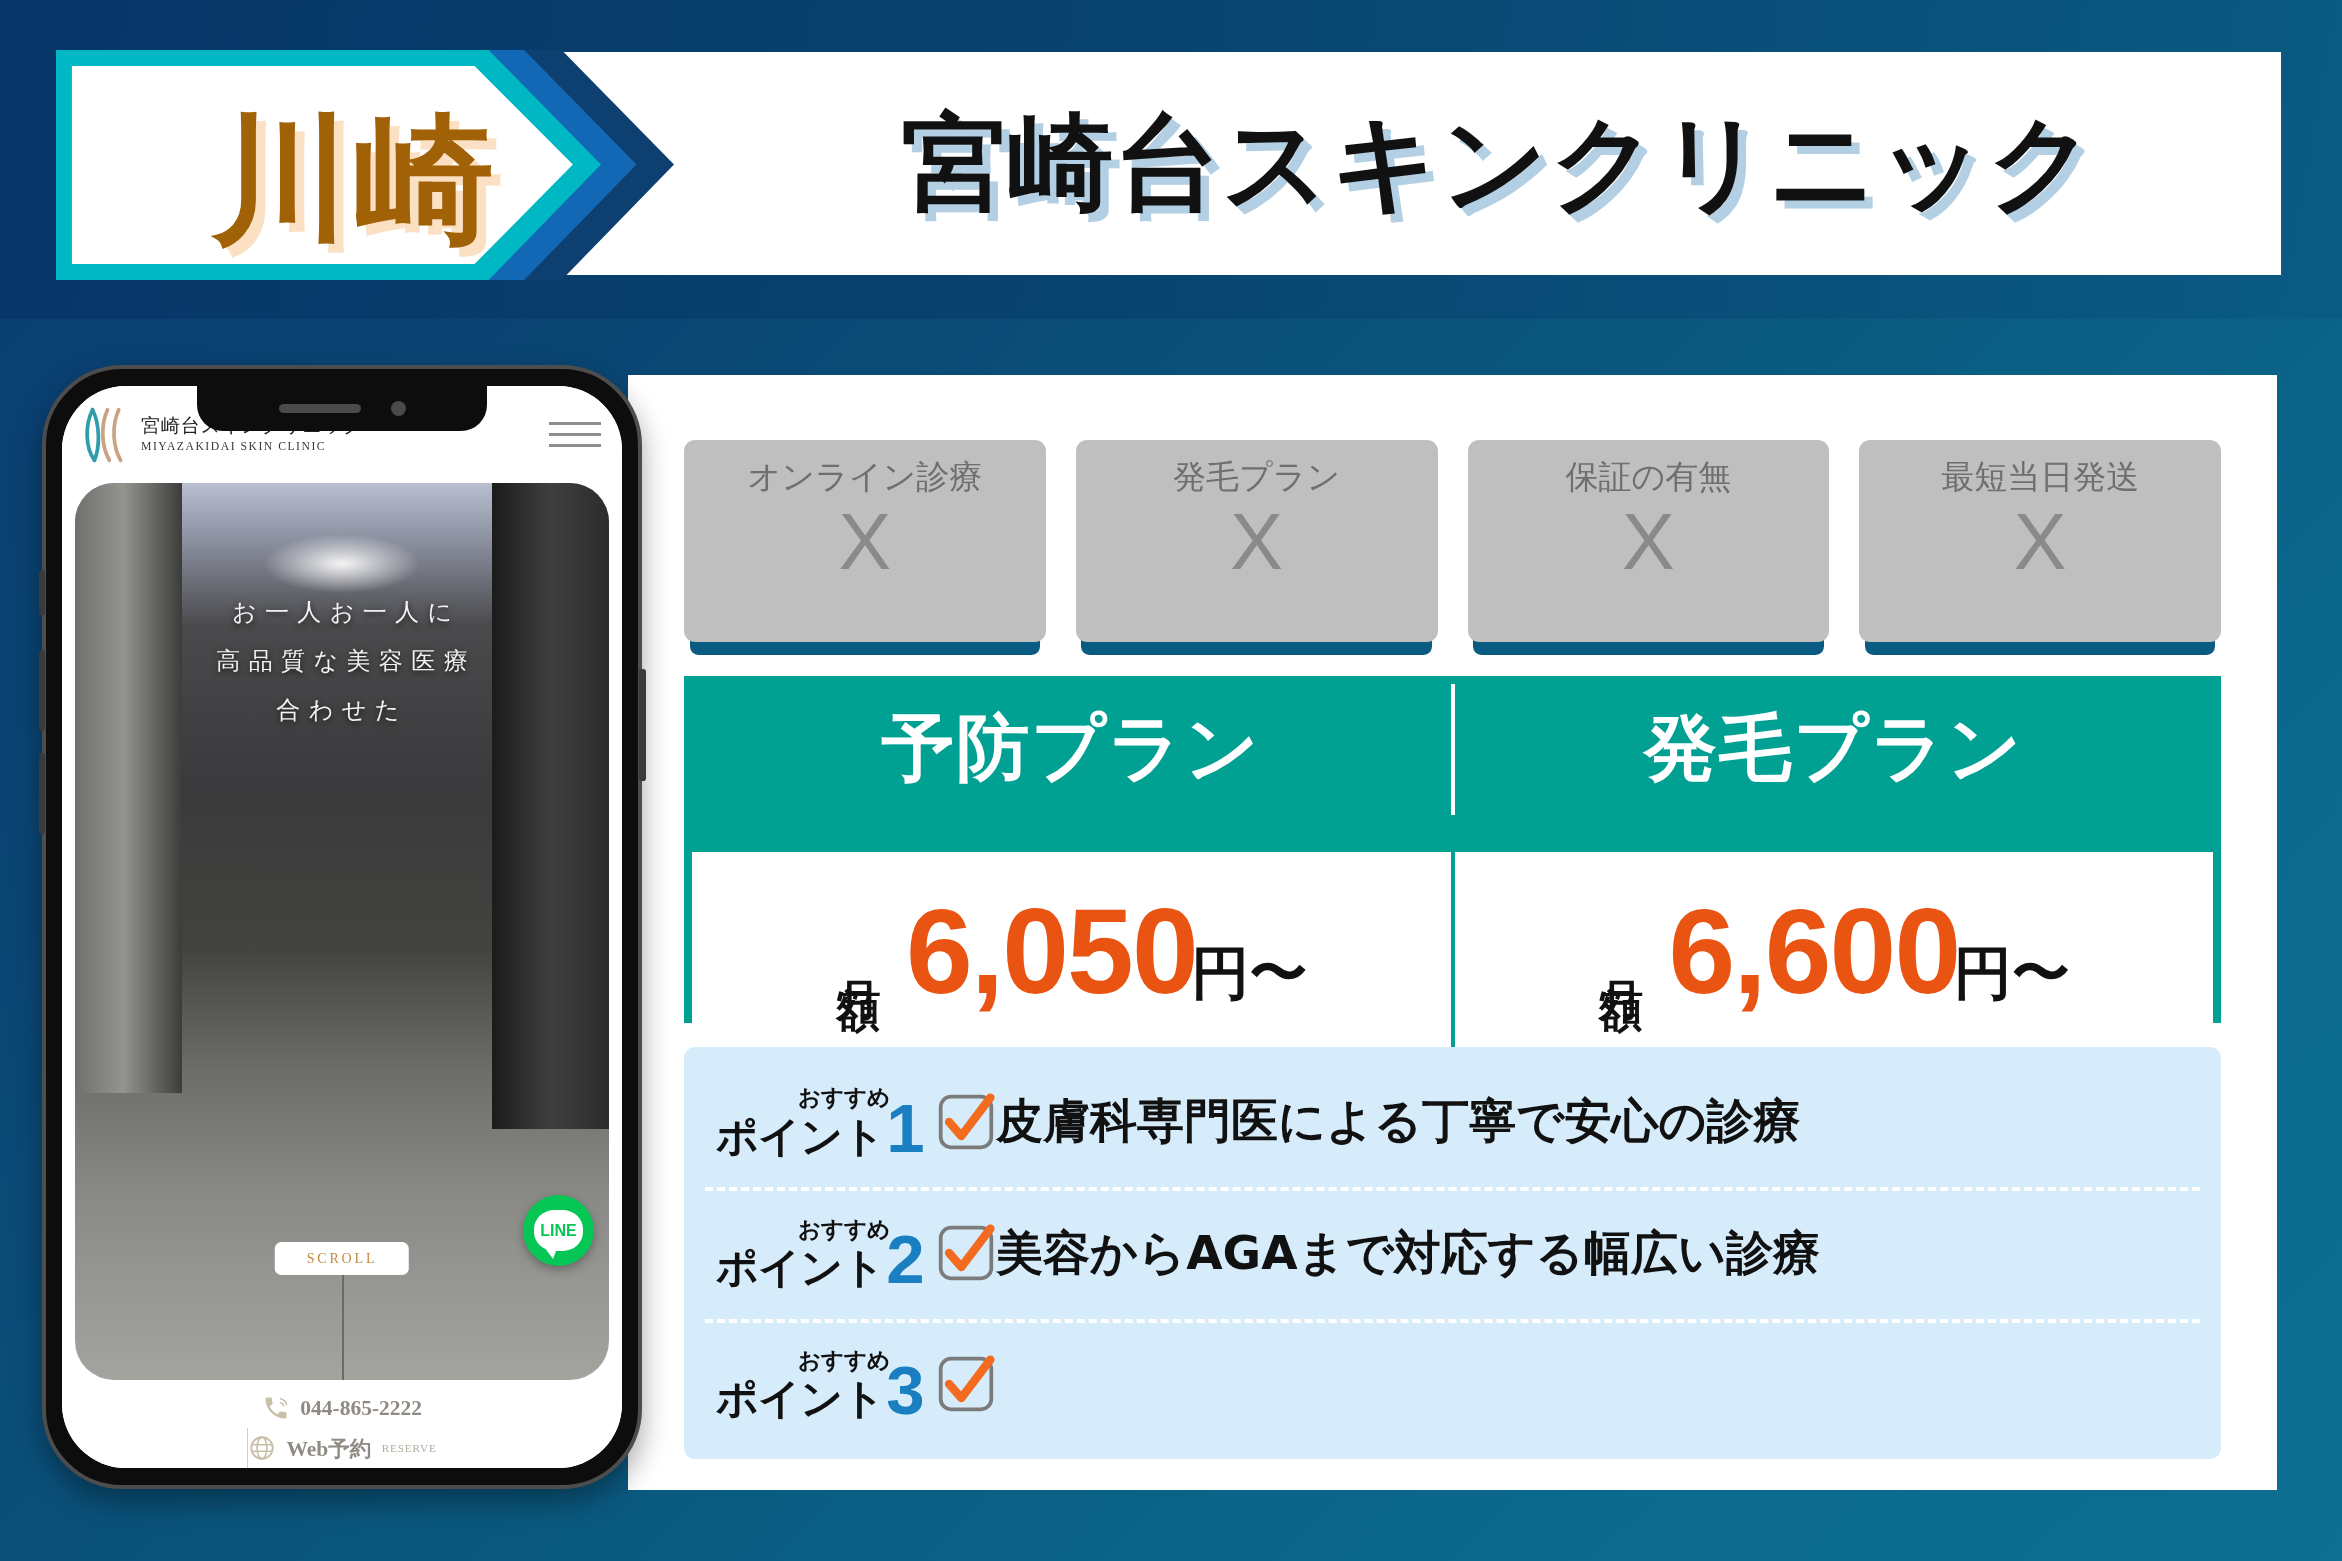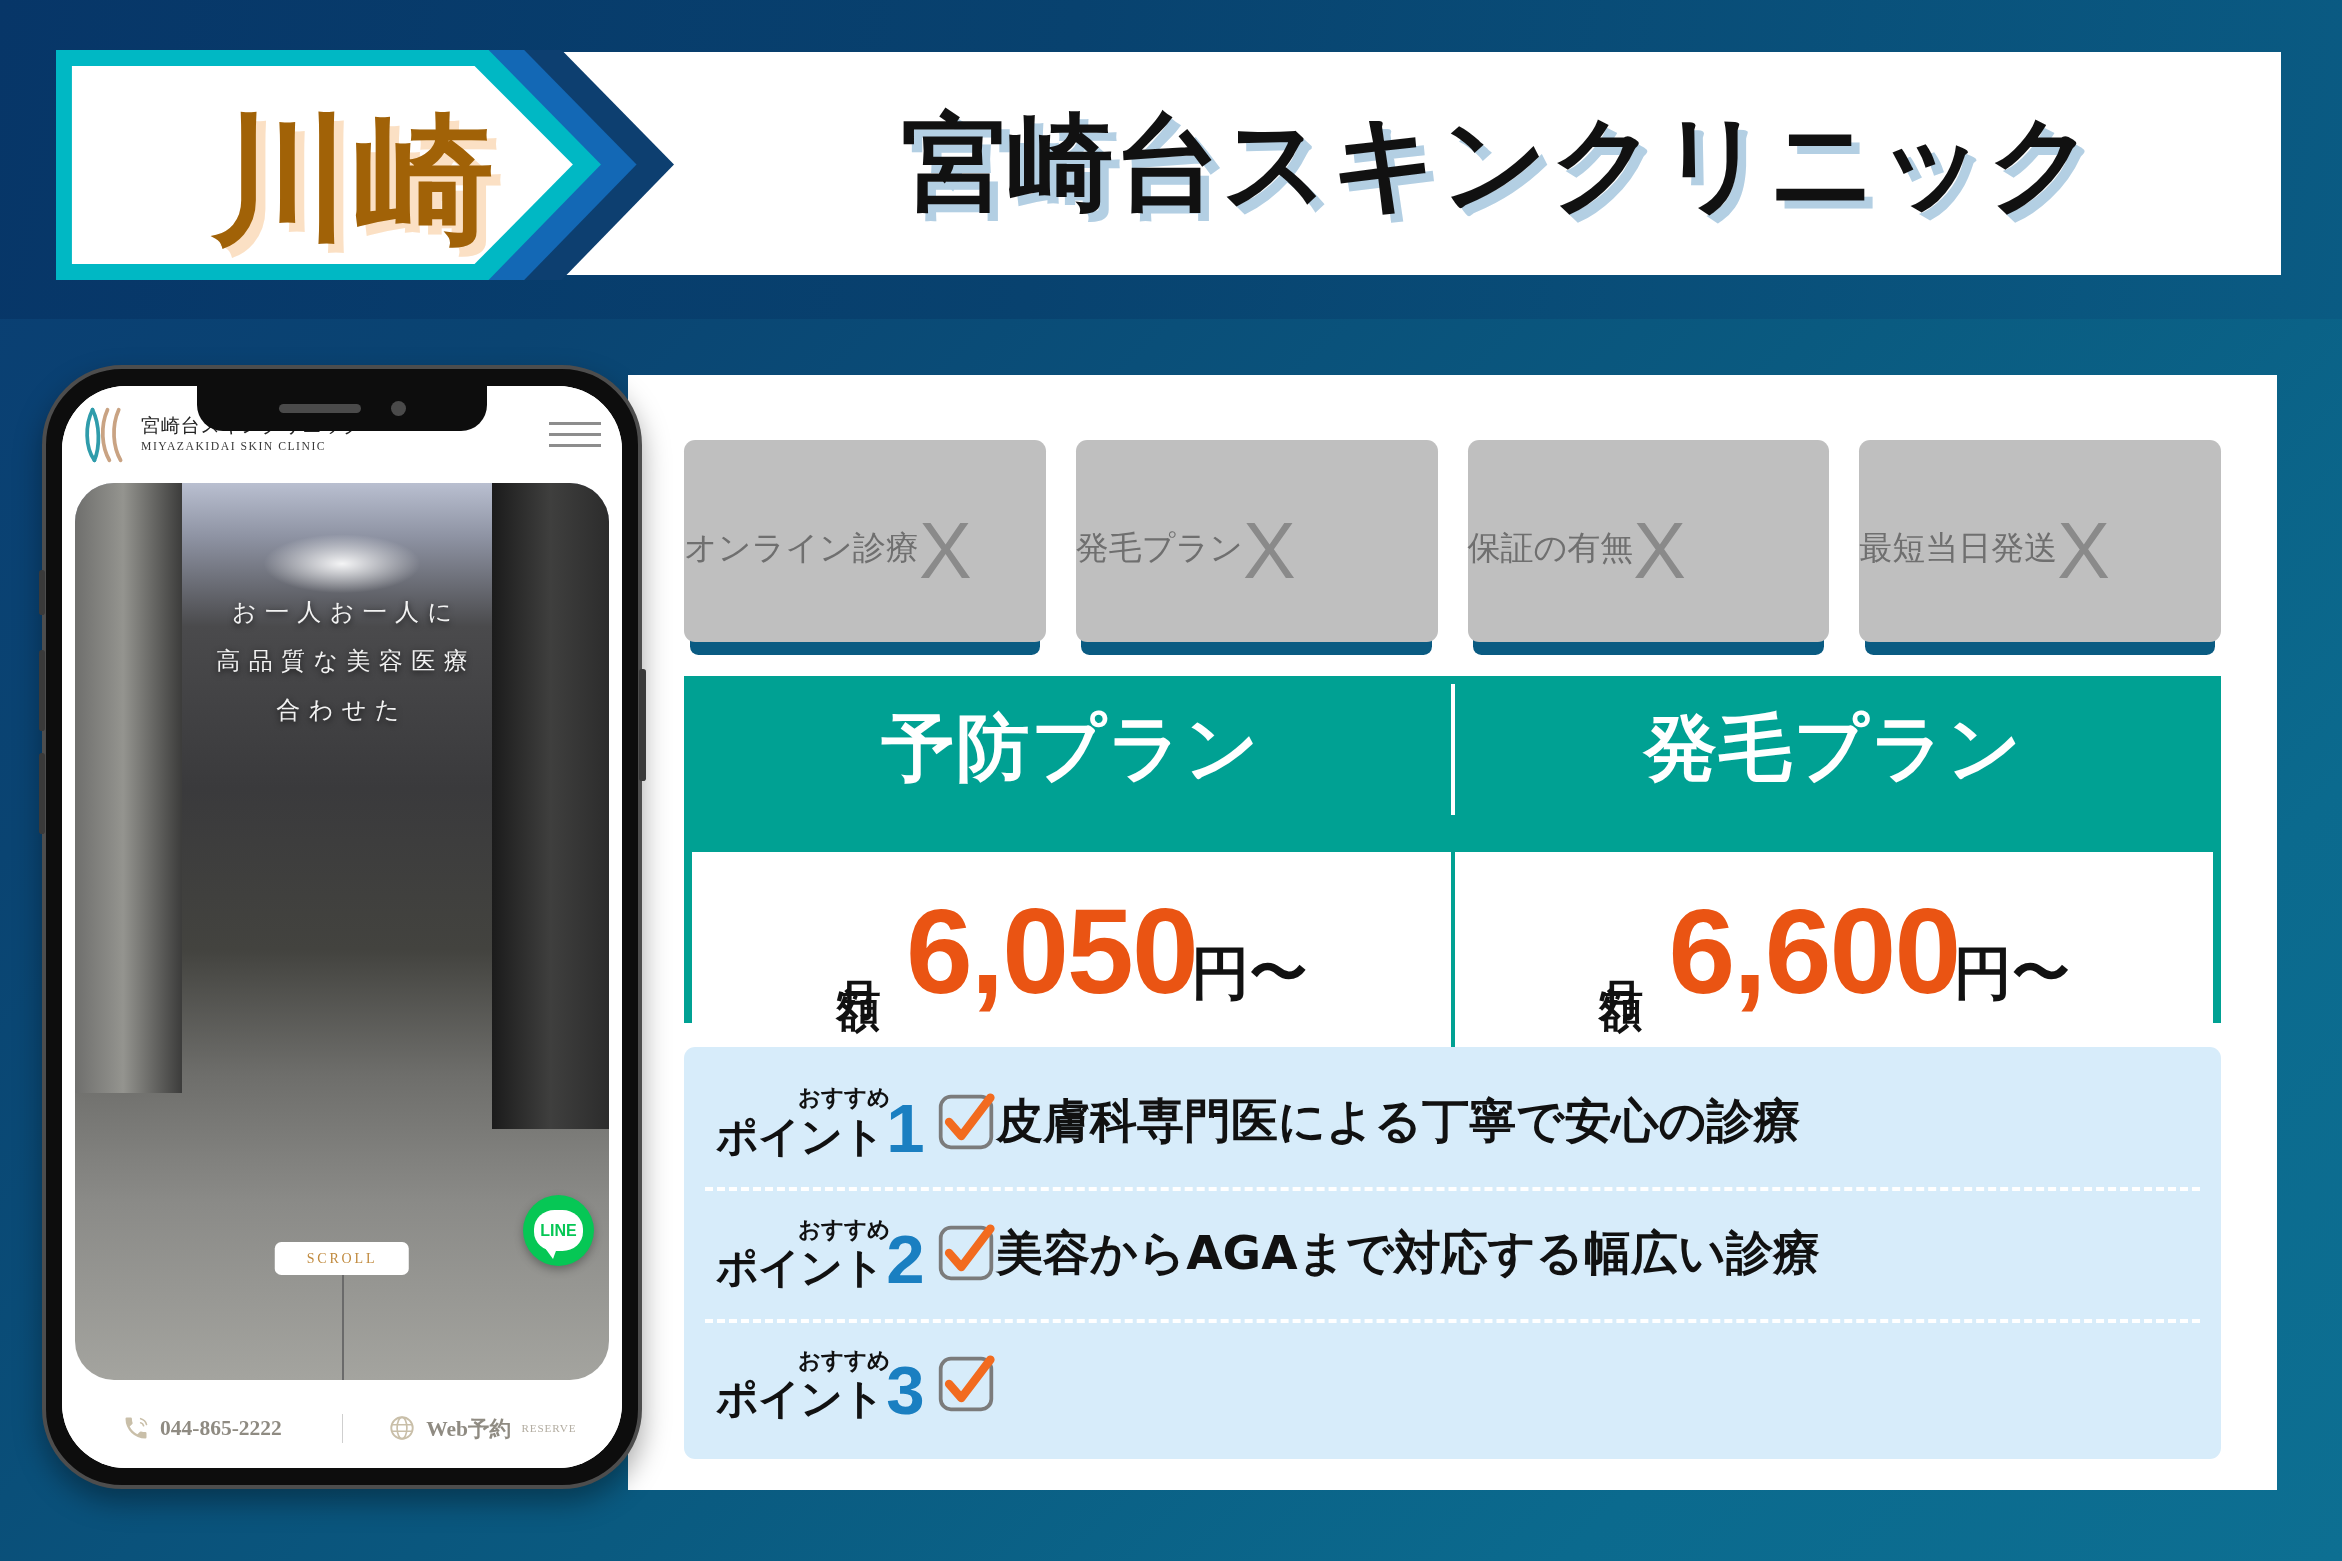--- a/index.html
+++ b/index.html
@@ -137,21 +137,21 @@
   }
   .line-badge .bubble:after{
     content:""; position:absolute; left:11.2px; bottom:-8.4px;
     border-left:8.4px solid transparent; border-right:4.7px solid transparent;
     border-top:11.2px solid #fff;
   }
   .line-badge .bubble span{ color:#06c755; font-size:16px; font-weight:bold; letter-spacing:0; }
 
   .ph-bottombar{
     position:absolute; left:0; bottom:0; width:100%; height:80px;
-    background:#fff; display:flex; align-items:center; z-index:7;
+    background:#fff; display:flex; align-items:center; z-index:7;flex-direction:column;
   }
   .ph-bb-cell{
     flex:1; display:flex; align-items:center; justify-content:center; gap:10.3px;
     color:#8f8b82; font-weight:bold; font-size:21.5px;
     font-family:"Liberation Serif",serif;
   }
   .ph-bb-cell.divider{ border-left:0.9px solid #cfcfcf; }
   .ph-bb-cell .tiny{ font-size:11.2px; letter-spacing:0.9px; color:#b3ada1; font-weight:normal; }
 
   
@@ -160,21 +160,21 @@
     display:flex; gap:30px;
   }
   .badge{ flex:1; position:relative; }
   .badge .base{
     position:absolute; left:5.6px; right:5.6px; bottom:0; height:32px;
     background:#0a5b82; border-radius:8.4px;
   }
   .badge .face{
     position:absolute; left:0; right:0; top:0; bottom:13px;
     background:#bfbfbf; border-radius:11.2px;
-    display:flex; flex-direction:row; align-items:center; justify-content:flex-start;
+    display:flex; flex-direction:column; align-items:center; justify-content:flex-start;
     padding-top:15px;
   }
   .badge.active .face{ background:#14a3e8; }
   .badge .b-label{
     font-size:33px; color:#6f6f6f; font-weight:normal; letter-spacing:0;
     font-family:"DejaVu Sans","Liberation Sans", sans-serif; white-space:nowrap;
   }
   .badge.active .b-label{ color:#fff; }
   .badge .b-value{
     font-size:79px; color:#8a8a8a; font-weight:normal; line-height:.95; margin-top:3.7px;

